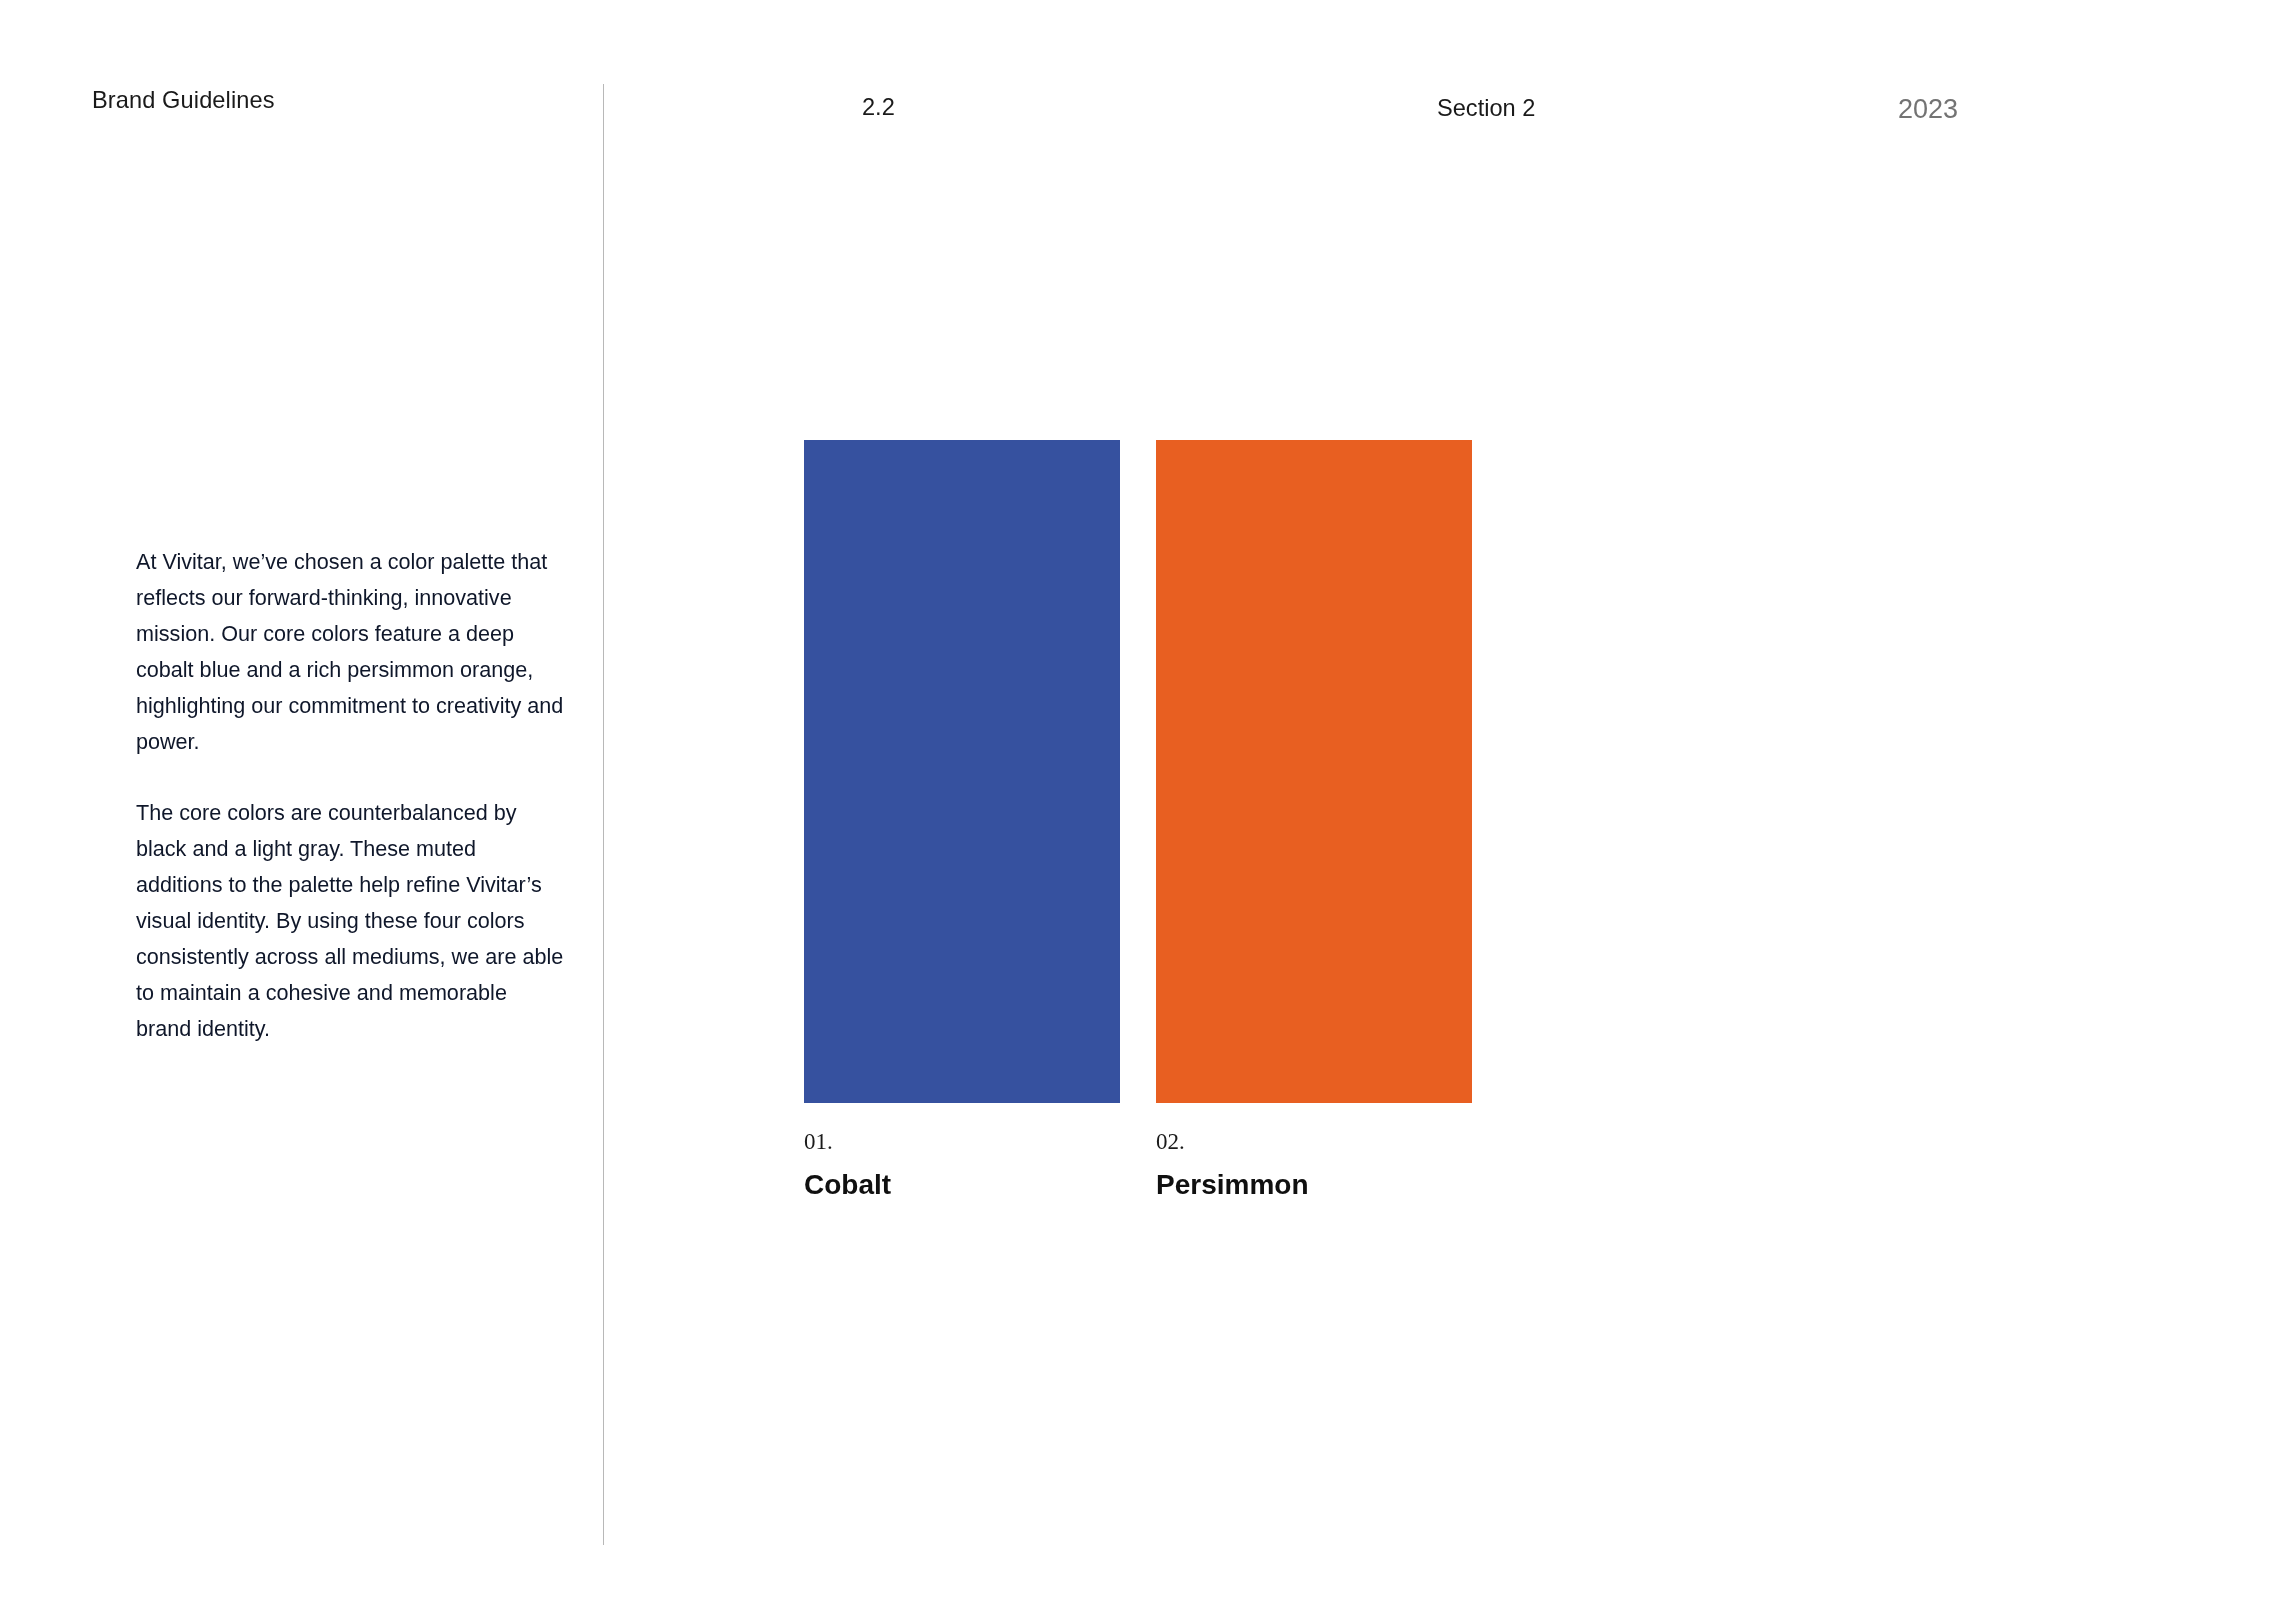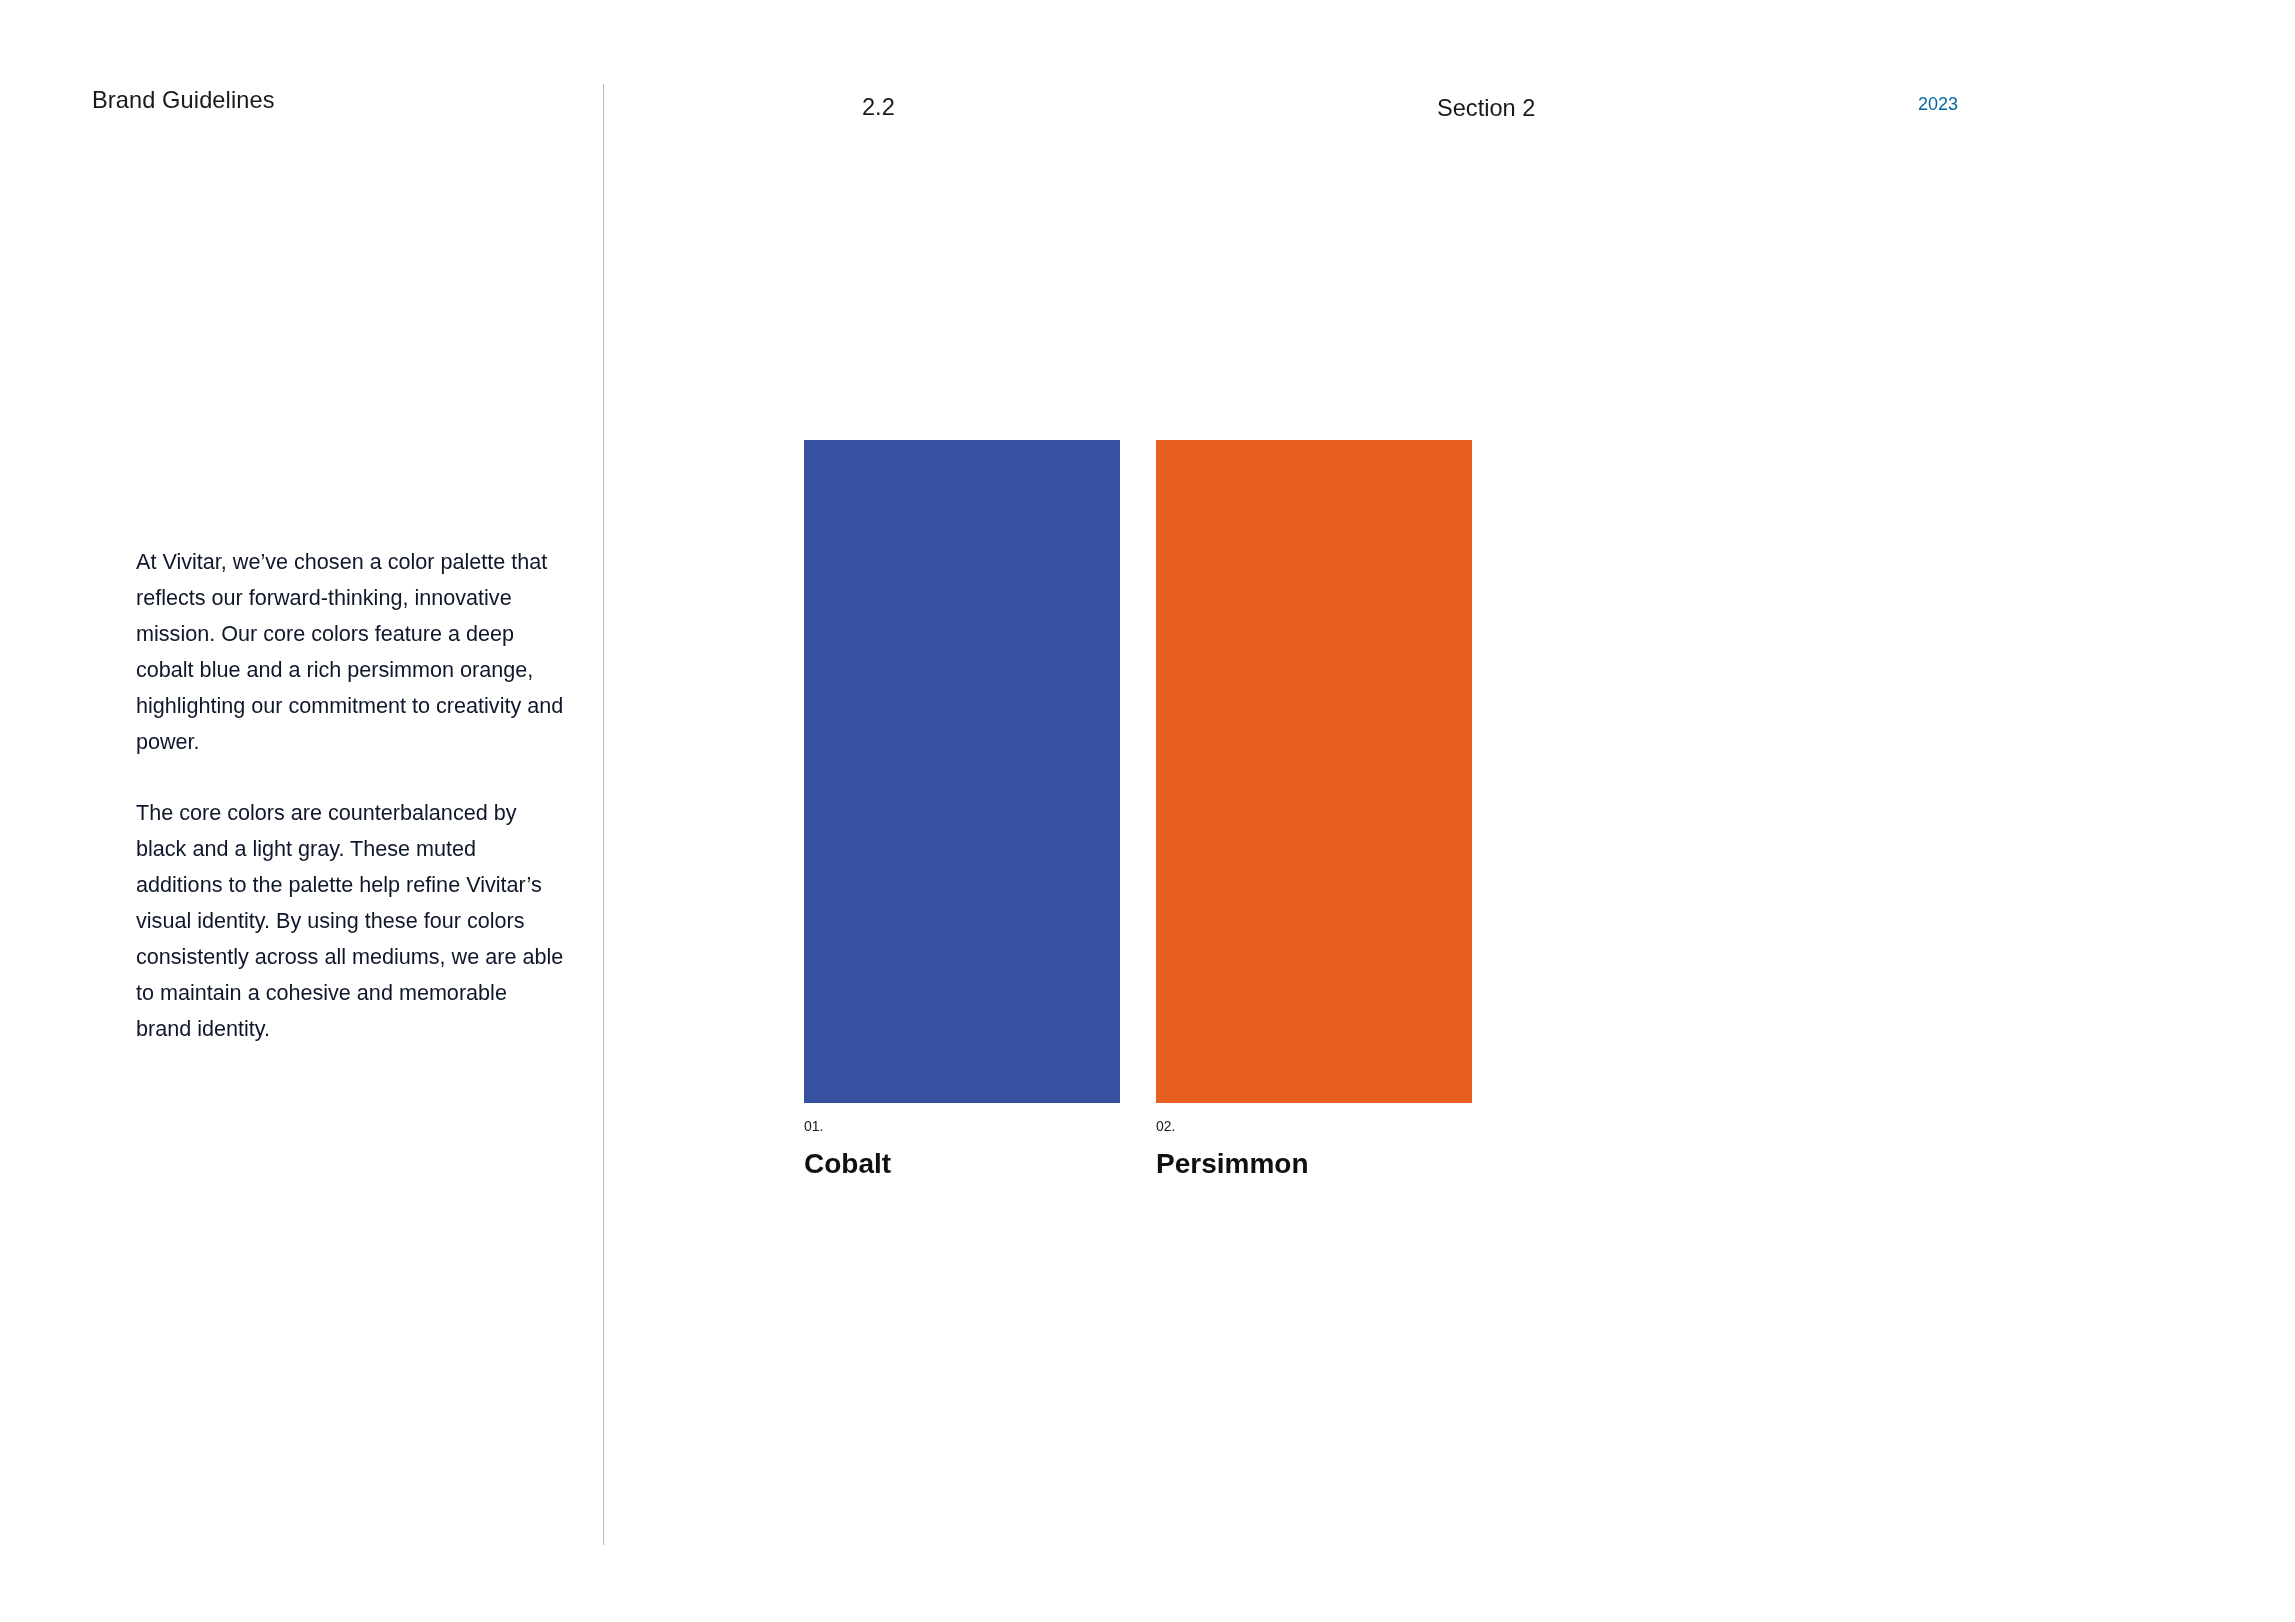--- a/index.html
+++ b/index.html
@@ -40,22 +40,22 @@
     position: absolute;
     left: 1437px;
     top: 95px;
     font-size: 23.6px;
     color: #1a1a1a;
   }
   .hdr-year {
     position: absolute;
     right: 90px;
     top: 94px;
-    font-size: 18px;
-    color: #0369a1;
+    font-size: 27px;
+    color: #737373;
   }
 
   
   .vrule {
     position: absolute;
     left: 603px;
     top: 84px;
     width: 1.3px;
     height: 1461px;
     background: #b8b8b8;
@@ -99,23 +99,24 @@
   }
   .swatch {
     width: 316px;
   }
   .chip {
     width: 316px;
     height: 663px;
     display: block;
   }
   .sw-index {
-    margin-top: 15px;
-    font-size: 14px;
+    margin-top: 26px;
+    font-size: 23px;
     color: #1b1b1b;
+    font-family: Liberation Serif, serif;
   }
   .sw-name {
     margin-top: 14.4px;
     font-size: 28px;
     font-weight: 700;
     color: #101010;
   }
 </style>
 </head>
 <body>

